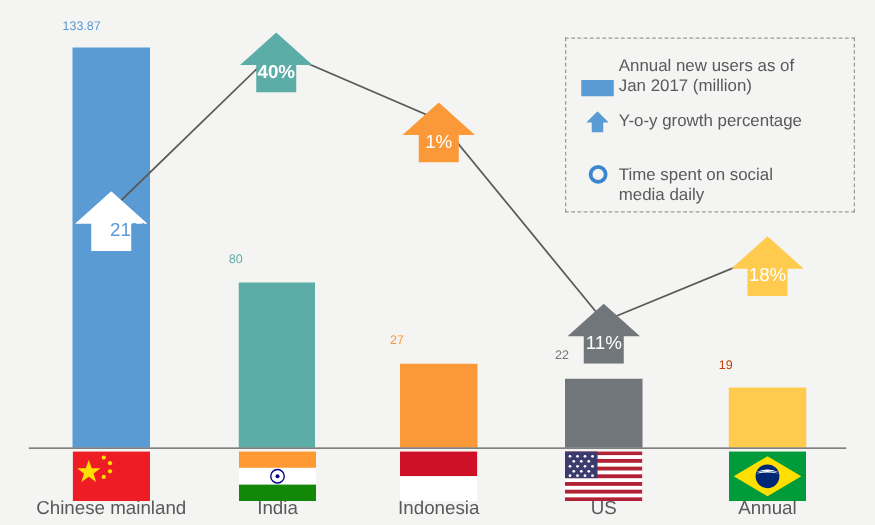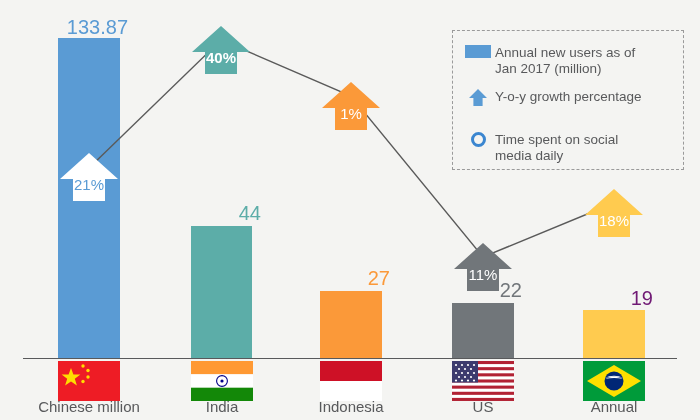--- a/index.html
+++ b/index.html
@@ -25,22 +25,22 @@
     top: 0;
     width: 700px;
     height: 420px;
   }
   .bar {
     position: absolute;
     box-sizing: border-box;
   }
   .bar-value {
     position: absolute;
-    font-size: 20px;
-    text-align: right;
+    font-size: 10px;
+    text-align: left;
     white-space: nowrap;
     line-height: 1;
   }
   .cat-label {
     position: absolute;
     font-size: 15px;
     color: #58595b;
     text-align: center;
     white-space: nowrap;
     line-height: 1;
@@ -105,42 +105,42 @@
 <body>
 
 <div id="chart-root">
 
   <div class="layer">
 
     <div class="bar" style="left:58px; top:38px; width:62px; height:320px; background:#5a9bd4;"></div>
     <div class="bar-value" style="left:50px; top:17px; width:78px; color:#5a9bd4;">133.87</div>
 
     <div class="bar" style="left:191px; top:226px; width:61px; height:132px; background:#5cada8;"></div>
-    <div class="bar-value" style="left:183px; top:203px; width:78px; color:#5cada8;">44</div>
+    <div class="bar-value" style="left:183px; top:203px; width:78px; color:#5cada8;">80</div>
 
     <div class="bar" style="left:320px; top:291px; width:62px; height:67px; background:#fb9939;"></div>
     <div class="bar-value" style="left:312px; top:268px; width:78px; color:#fb9939;">27</div>
 
     <div class="bar" style="left:452px; top:303px; width:62px; height:55px; background:#71767a;"></div>
     <div class="bar-value" style="left:444px; top:280px; width:78px; color:#71767a;">22</div>
 
     <div class="bar" style="left:583px; top:310px; width:62px; height:48px; background:#ffcb4f;"></div>
-    <div class="bar-value" style="left:575px; top:288px; width:78px; color:#701a75;">19</div>
+    <div class="bar-value" style="left:575px; top:288px; width:78px; color:#c2410c;">19</div>
   </div>
 
   <svg class="layer" width="700" height="420" viewBox="0 0 700 420">
     <polyline points="89,168 221,40 351,96 483,257 614,203" fill="none" stroke="#5a5a5a" stroke-width="1.4"></polyline>
   </svg>
 
   <div class="layer">
 
     <svg class="marker" style="left:60px; top:153px;" width="58" height="48" viewBox="0 0 58 48">
       <path d="M29 0 L58 26 L45 26 L45 48 L13 48 L13 26 L0 26 Z" fill="#ffffff"></path>
     </svg>
-    <div class="marker-label" style="left:60px; top:177px; width:58px; color:#5a9bd4;">21%</div>
+    <div class="marker-label" style="left:60px; top:177px; width:58px; color:#5a9bd4;text-align:right;">21%</div>
 
     <svg class="marker" style="left:192px; top:26px;" width="58" height="48" viewBox="0 0 58 48">
       <path d="M29 0 L58 26 L45 26 L45 48 L13 48 L13 26 L0 26 Z" fill="#5cada8"></path>
     </svg>
     <div class="marker-label" style="left:192px; top:50px; width:58px; color:#ffffff;font-weight:bold;">40%</div>
 
     <svg class="marker" style="left:322px; top:82px;" width="58" height="48" viewBox="0 0 58 48">
       <path d="M29 0 L58 26 L45 26 L45 48 L13 48 L13 26 L0 26 Z" fill="#fb9939"></path>
     </svg>
     <div class="marker-label" style="left:322px; top:106px; width:58px; color:#ffffff;">1%</div>
@@ -163,21 +163,21 @@
     <div class="flag" style="left:58px; top:361px; width:62px; height:40px;">
       <svg width="62" height="40" viewBox="0 0 62 40">
         <rect width="62" height="40" fill="#ee1c25"></rect>
         <polygon points="13,7 15.4,13.6 22.4,13.6 16.8,17.8 18.9,24.5 13,20.4 7.1,24.5 9.2,17.8 3.6,13.6 10.6,13.6" fill="#ffde00"></polygon>
         <circle cx="25" cy="5" r="1.7" fill="#ffde00"></circle>
         <circle cx="30" cy="9.5" r="1.7" fill="#ffde00"></circle>
         <circle cx="30" cy="16" r="1.7" fill="#ffde00"></circle>
         <circle cx="25" cy="20.5" r="1.7" fill="#ffde00"></circle>
       </svg>
     </div>
-    <div class="cat-label" style="left:19px; top:399px; width:140px;">Chinese million</div>
+    <div class="cat-label" style="left:19px; top:399px; width:140px;">Chinese mainland</div>
 
     <div class="flag" style="left:191px; top:361px; width:62px; height:40px;">
       <svg width="62" height="40" viewBox="0 0 62 40">
         <rect width="62" height="13.3" fill="#ff9933"></rect>
         <rect y="13.3" width="62" height="13.4" fill="#ffffff"></rect>
         <rect y="26.7" width="62" height="13.3" fill="#138808"></rect>
         <circle cx="31" cy="20" r="5.4" fill="none" stroke="#000088" stroke-width="1.1"></circle>
         <circle cx="31" cy="20" r="1.6" fill="#000088"></circle>
       </svg>
     </div>
@@ -235,21 +235,21 @@
         <circle cx="31" cy="20" r="9.5" fill="#002776"></circle>
         <path d="M21.8 16.8 Q31 12.5 40.2 16.8 Q31 14.8 21.8 16.8 Z" fill="#ffffff"></path>
         <path d="M22.2 17.8 Q31 13.6 40.0 17.8 Q31 16.0 22.2 17.8 Z" fill="#ffffff"></path>
       </svg>
     </div>
     <div class="cat-label" style="left:544px; top:399px; width:140px;">Annual</div>
   </div>
 
   <div class="legend-box" style="left:452px; top:30px; width:232px; height:140px;">
 
-    <div class="legend-row" style="left:8px; top:14px; width:210px;">
+    <div class="legend-row" style="left:8px; top:14px; width:210px;align-items:flex-end;">
       <span class="legend-icon">
         <span class="swatch-bar"></span>
       </span>
       <span class="legend-text">Annual new users as of Jan 2017 (million)</span>
     </div>
 
     <div class="legend-row" style="left:8px; top:58px; width:210px;">
       <span class="legend-icon">
         <svg width="18" height="17" viewBox="0 0 18 17">
           <path d="M9 0 L18 9 L13.6 9 L13.6 17 L4.4 17 L4.4 9 L0 9 Z" fill="#5a9bd4"></path>

